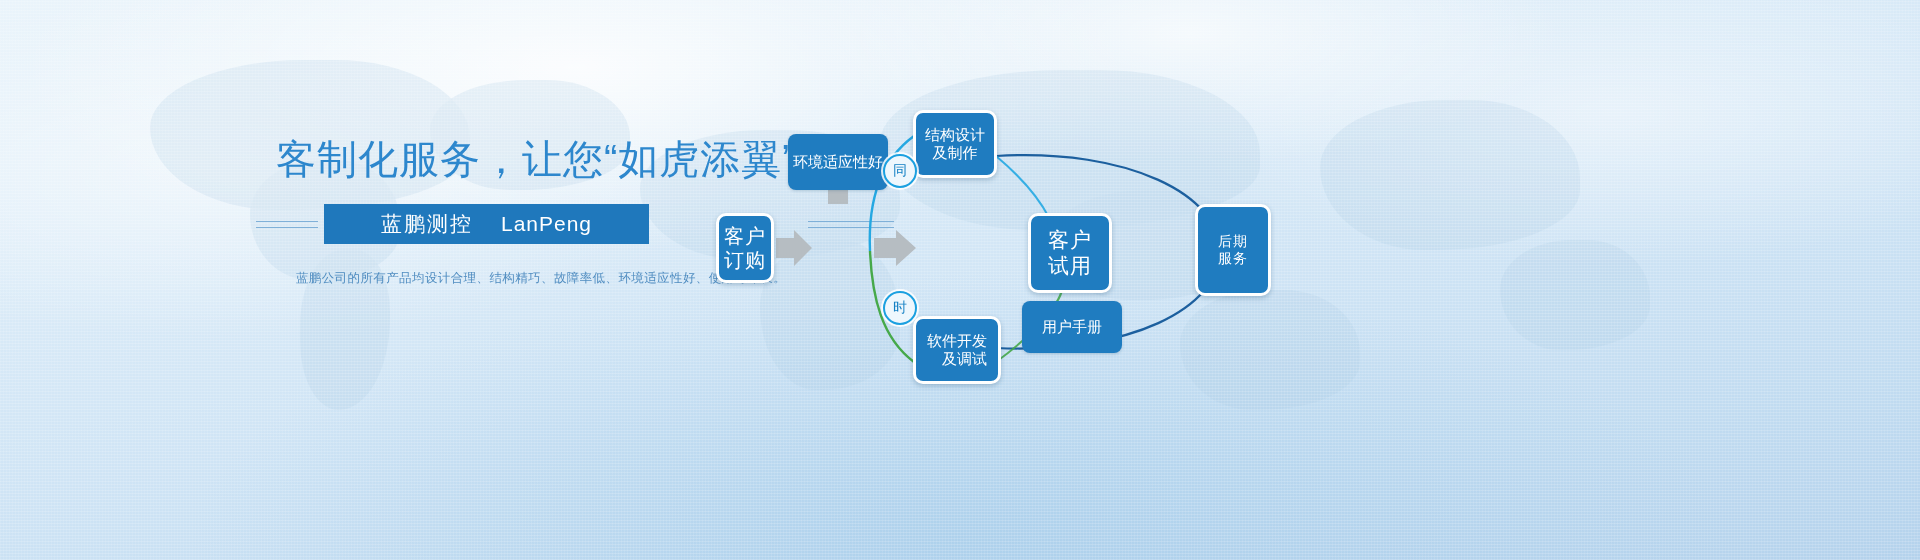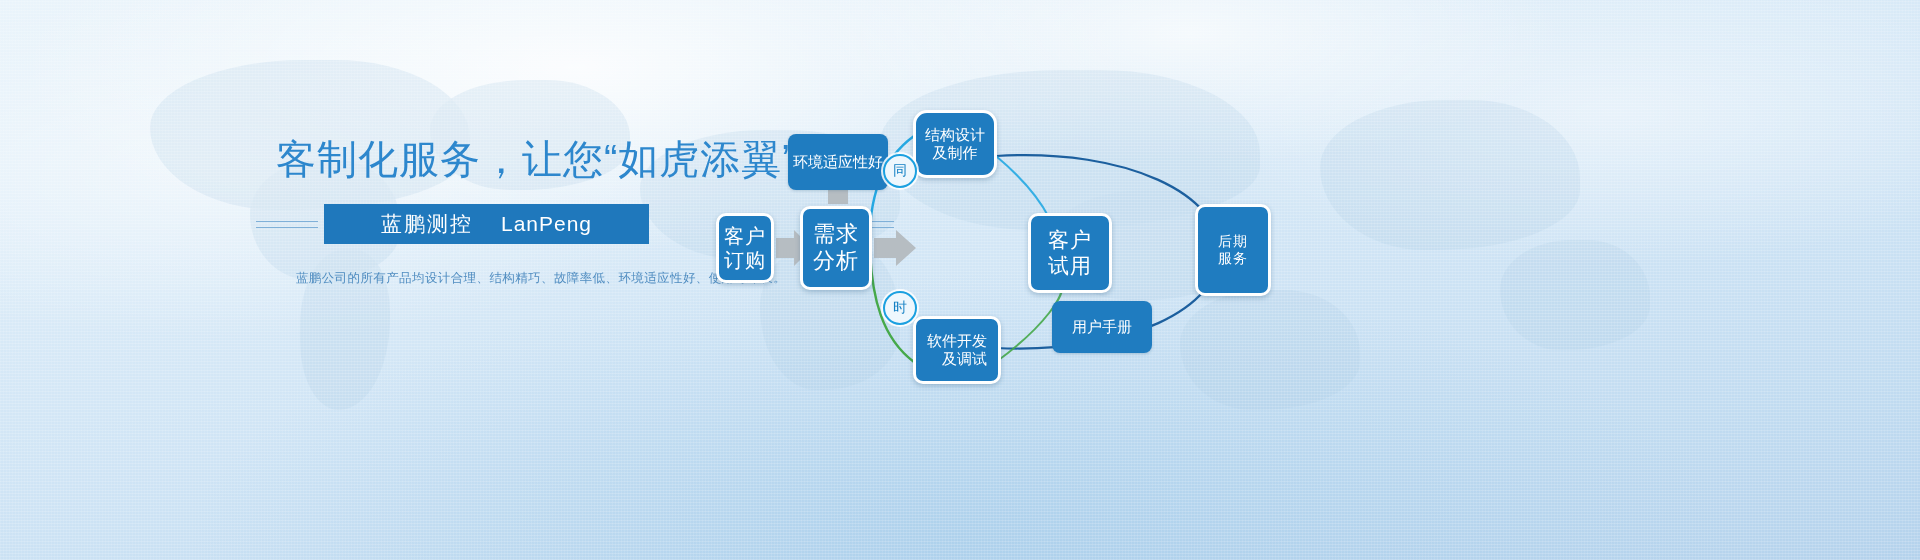--- a/index.html
+++ b/index.html
@@ -155,25 +155,25 @@
     border: 3px solid #ffffff;
     border-radius: 10px;
     box-shadow: 0 2px 5px rgba(28,78,120,0.28);
   }
   .node .node-label { display: block; }
 
   
   #n-user-req   { left: 88px;  top: 48px;  width: 100px; height: 56px; font-size: 15px; }
   #n-order      { left: 16px;  top: 127px; width:  58px; height: 70px; font-size: 20px; letter-spacing: 1px; }
   #n-analysis   { left: 100px; top: 120px; width:  72px; height: 84px; font-size: 22px; letter-spacing: 1px; }
-  #n-structure  { left: 213px; top: 24px;  width:  84px; height: 68px; font-size: 15px; border-radius: 14px; }
+  #n-structure  { left: 213px; top: 24px;  width:  84px; height: 68px; font-size: 15px; }
   #n-software   { left: 213px; top: 230px; width:  88px; height: 68px; font-size: 15px; text-align: right; }
   #n-install    { left: 334px; top: 64px;  width: 100px; height: 52px; font-size: 15px; }
   #n-trial      { left: 328px; top: 127px; width:  84px; height: 80px; font-size: 21px; letter-spacing: 1px; }
-  #n-manual     { left: 352px; top: 215px; width: 100px; height: 52px; font-size: 15px; }
+  #n-manual     { left: 322px; top: 215px; width: 100px; height: 52px; font-size: 15px; }
   #n-after      { left: 495px; top: 118px; width:  76px; height: 92px; font-size: 14px; letter-spacing: 1px; }
 
   
   .badge {
     position: absolute;
     width: 34px; height: 34px;
     border-radius: 50%;
     background: #eef7fd;
     border: 2px solid #1ba0e0;
     color: #1480c4;
@@ -264,24 +264,20 @@
 
     <div class="node" id="n-user-req">
       <span class="node-label">环境适应性好</span>
     </div>
 
     <div class="node framed" id="n-order">
       <span class="node-label" style="white-space:pre-line">客户
 订购</span>
     </div>
 
-    <div class="node framed" id="n-analysis">
-      <span class="node-label" style="white-space:pre-line">需求
-分析</span>
-    </div>
 
     <div class="node framed" id="n-structure">
       <span class="node-label" style="white-space:pre-line">结构设计
 及制作</span>
     </div>
 
     <div class="node framed" id="n-software">
       <span class="node-label" style="white-space:pre-line">软件开发
 及调试</span>
     </div>

